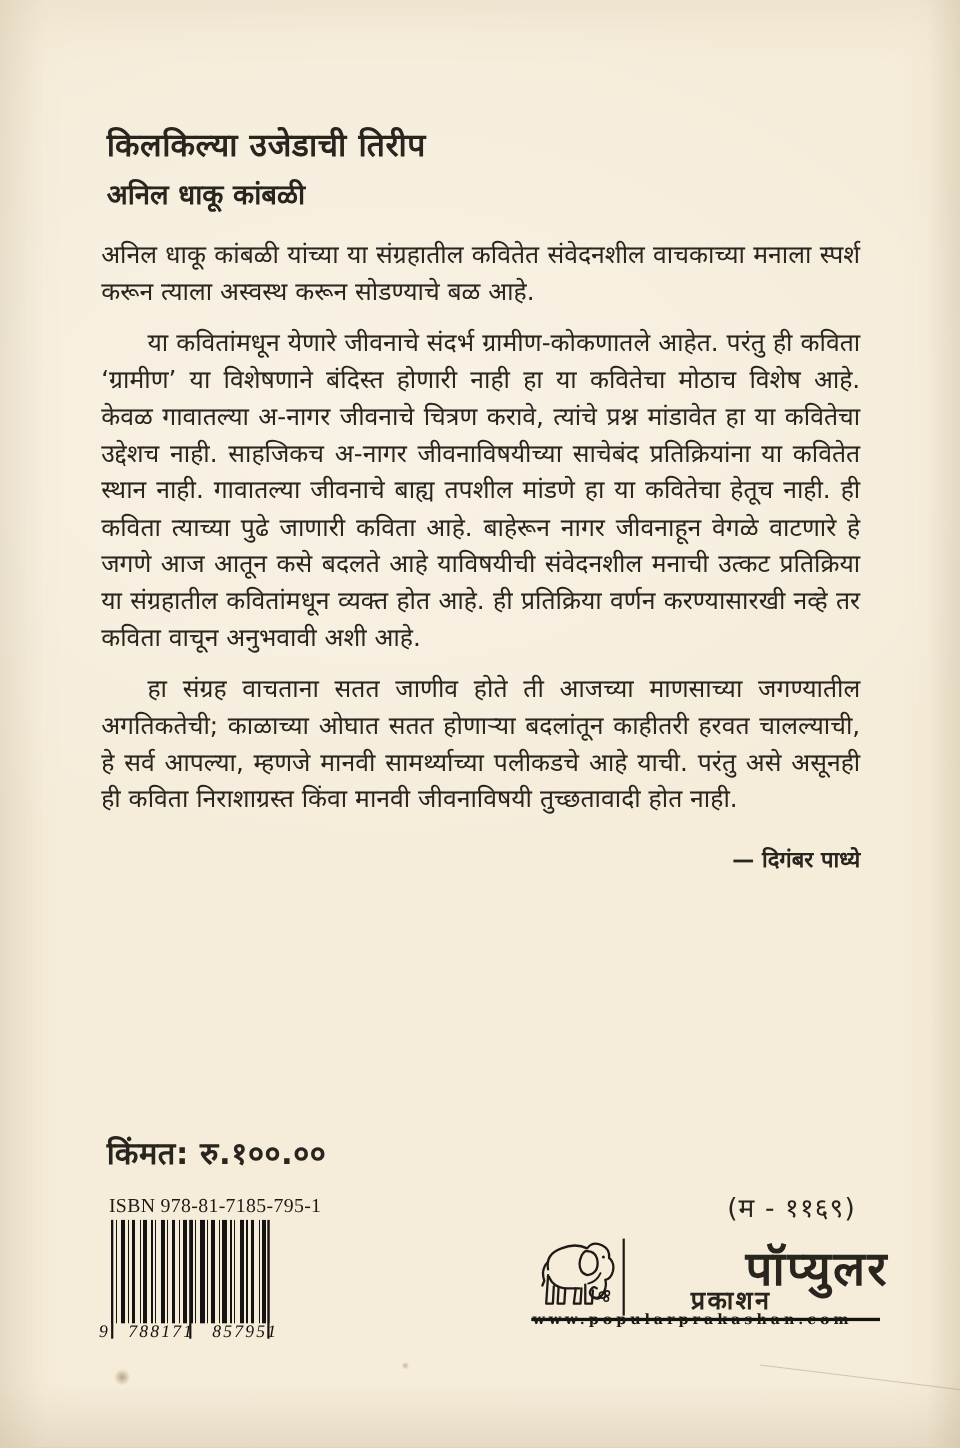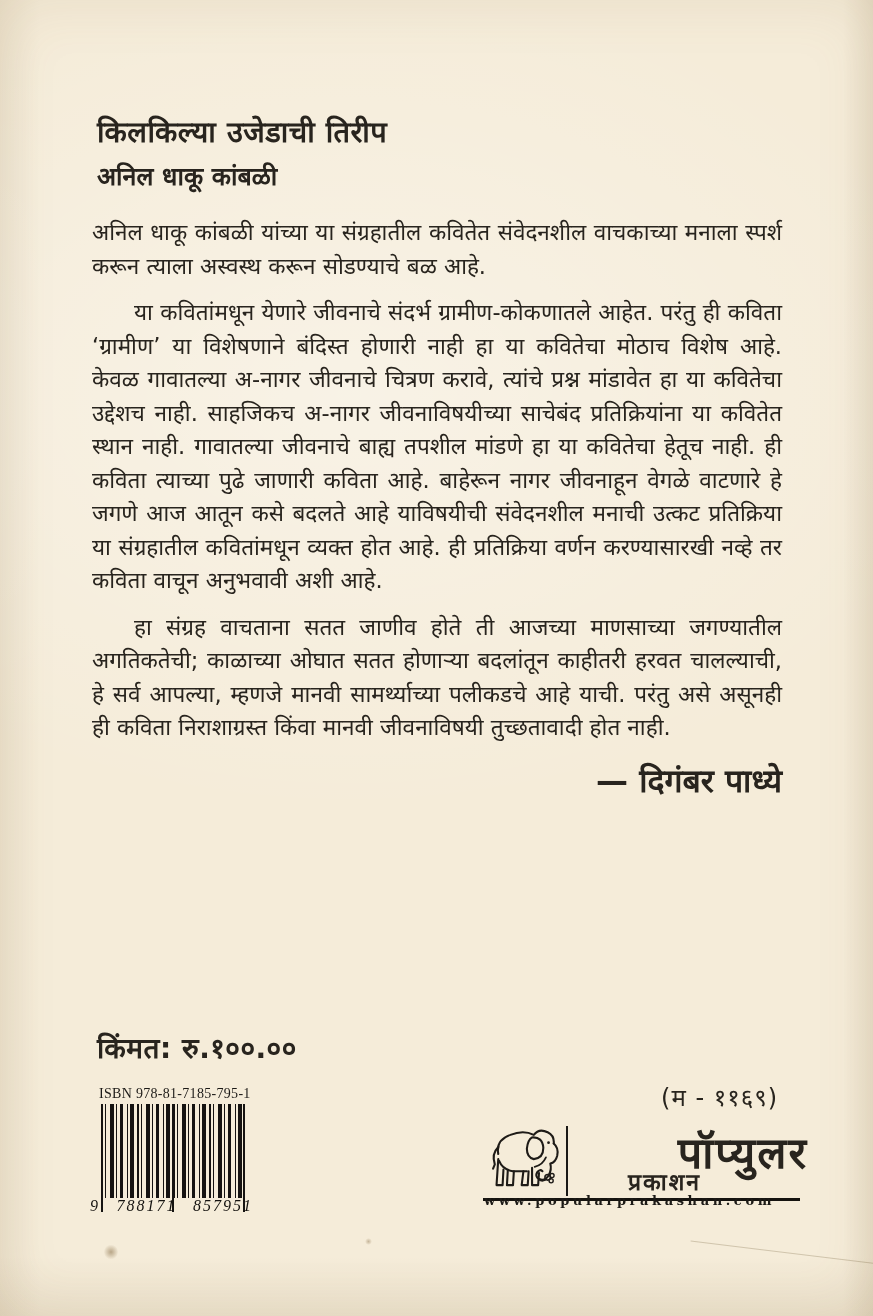--- a/index.html
+++ b/index.html
@@ -31,31 +31,31 @@
     font-size:25px;font-weight:bold;text-align:right;
   }
   .blurb{
     position:absolute;left:92px;top:216px;width:690px;
     font-size:22.5px;line-height:33.5px;text-align:justify;
   }
   .blurb p{margin:0 0 13px 0;}
   .blurb p.indent{text-indent:42px;}
   .signature{
     margin-top:20px;text-align:right;
-    font-size:32px;font-weight:bold;
+    font-size:20px;font-weight:bold;
   }
   .price{
     position:absolute;left:97px;top:1028px;
     font-size:28px;font-weight:bold;letter-spacing:.5px;
   }
   
   .barcode{position:absolute;left:99px;top:1086px;width:150px;}
   .isbn{
     font-family:"Liberation Serif",serif;
-    font-size:14px;letter-spacing:.3px;white-space:nowrap;
+    font-size:18px;letter-spacing:.3px;white-space:nowrap;
     text-align:left;margin-bottom:2px;color:#1c1a17;
   }
   .bars{position:relative;height:110px;}
   .bars-fill{
     position:absolute;left:2px;right:4px;top:0;bottom:16px;
     background:repeating-linear-gradient(90deg,
       #161412 0 2px, transparent 2px 4px,
       #161412 4px 5px, transparent 5px 9px,
       #161412 9px 13px, transparent 13px 15px,
       #161412 15px 16px, transparent 16px 19px,

